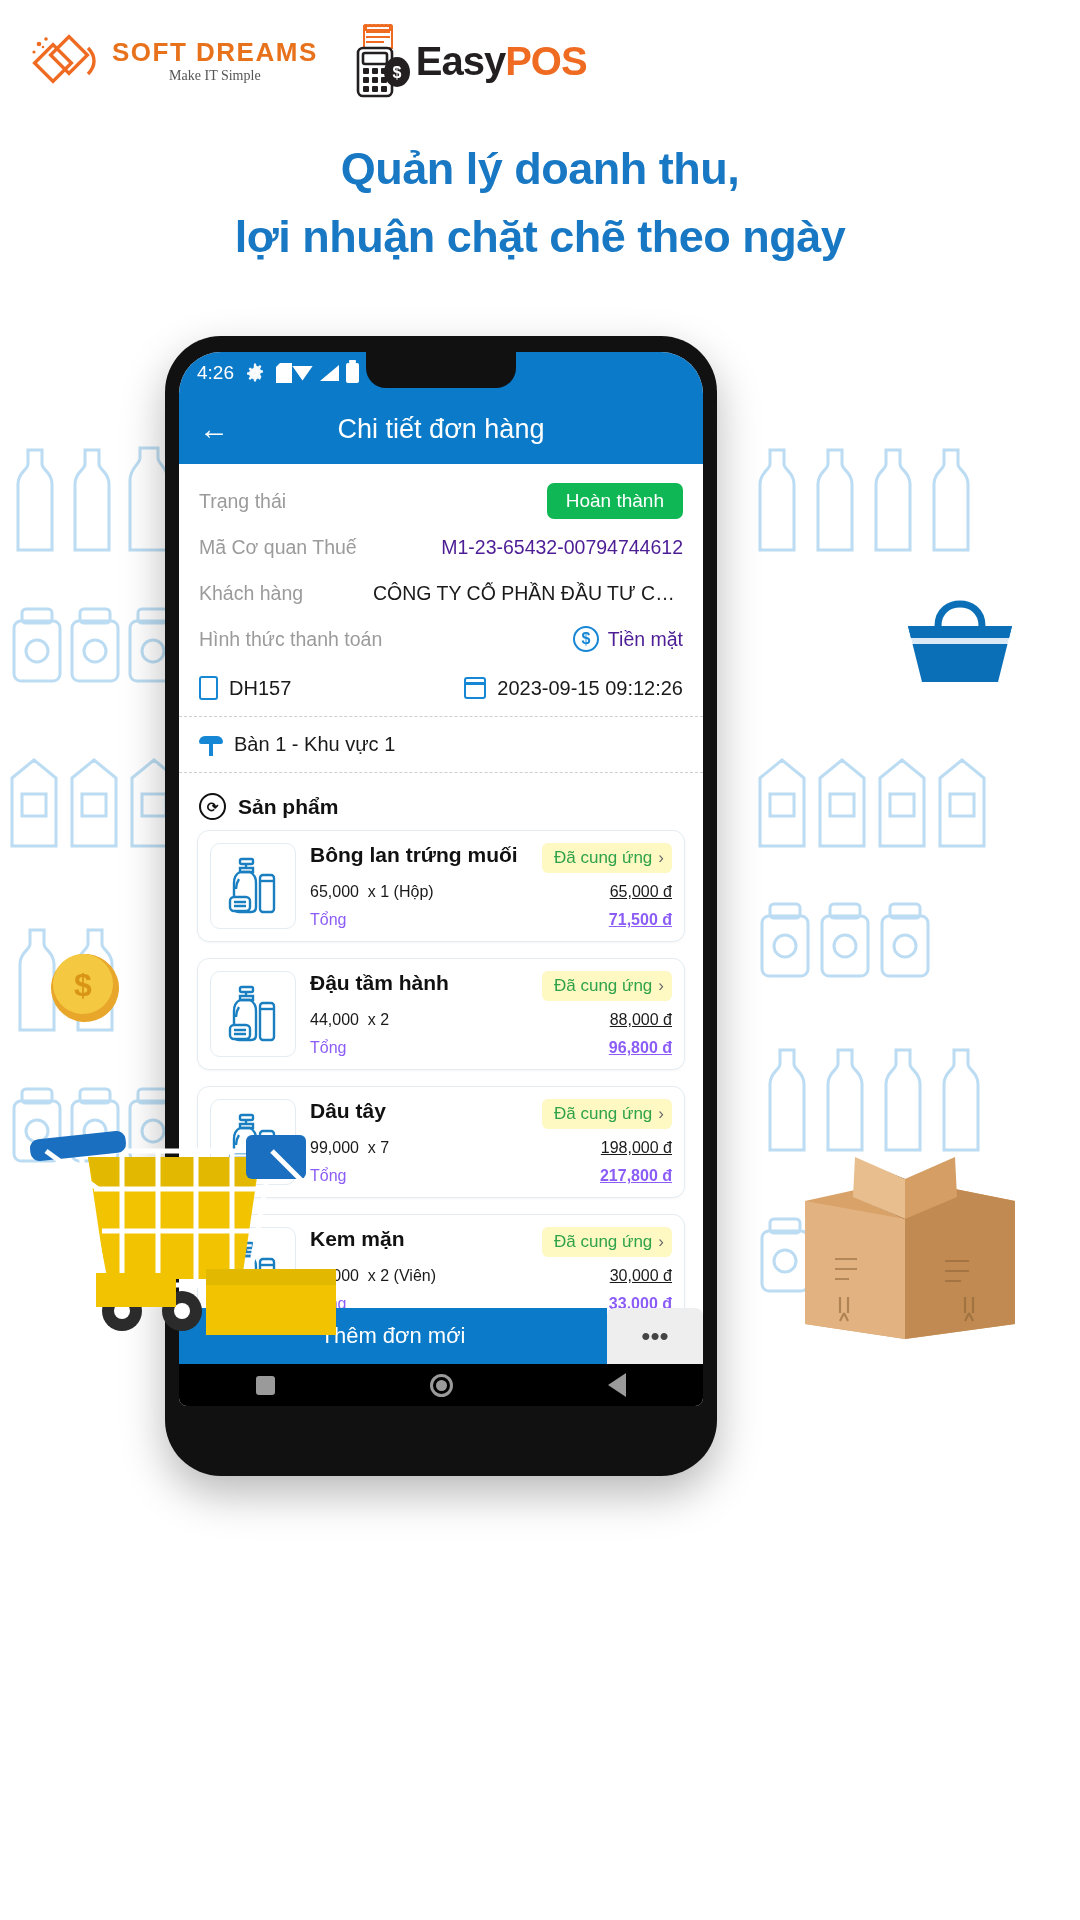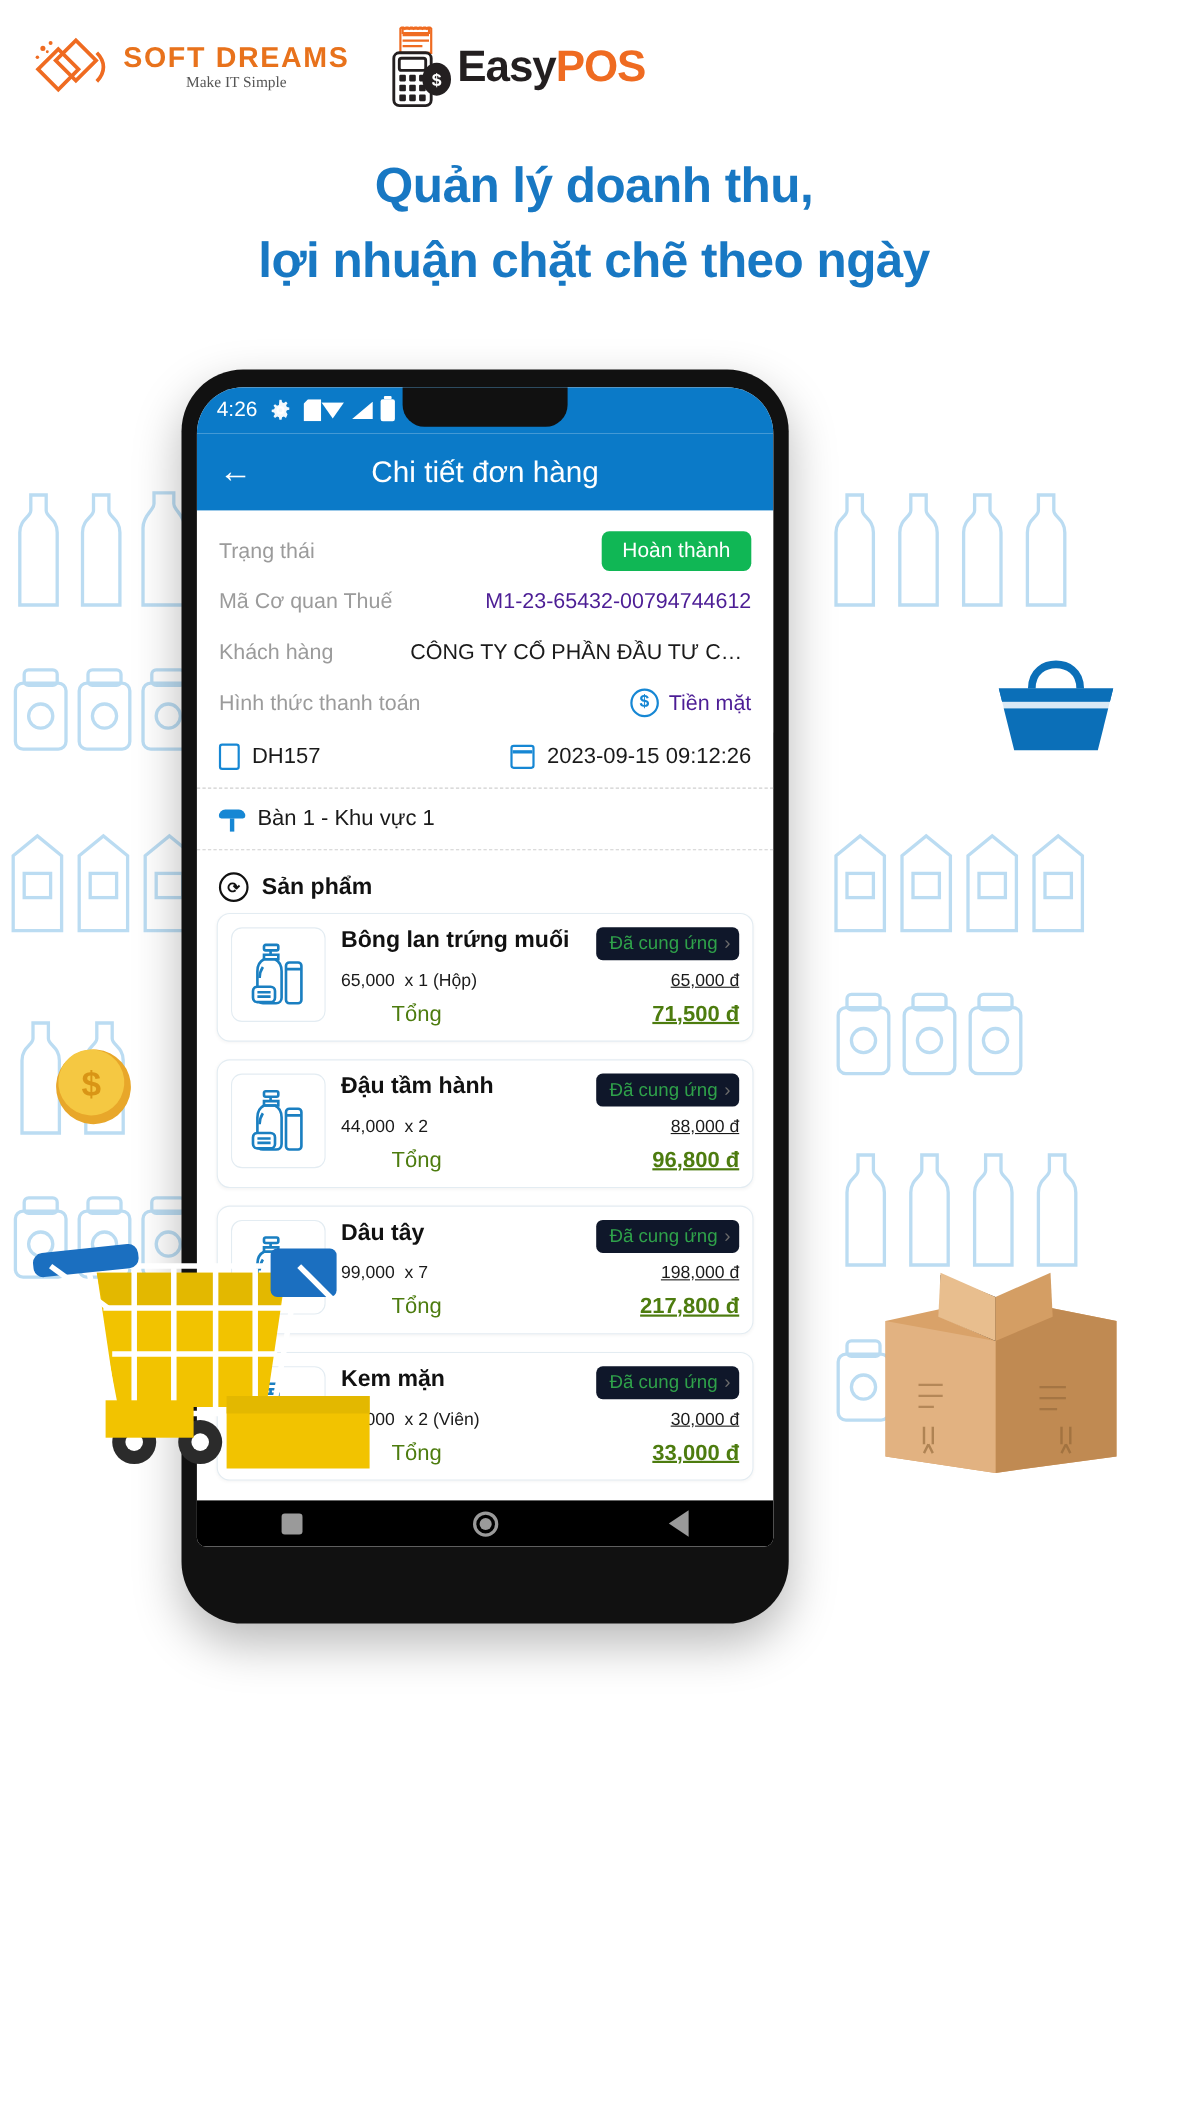--- a/index.html
+++ b/index.html
@@ -167,32 +167,32 @@
   }
   .prod-thumb {
     width: 86px; height: 86px; flex: 0 0 86px;
     border: 1.5px solid #e3ecf2; border-radius: 10px;
     display: flex; align-items: center; justify-content: center; background:#fff;
   }
   .prod-body { flex: 1; min-width: 0; }
   .prod-line1 { display: flex; align-items: flex-start; justify-content: space-between; gap: 22px; }
   .prod-name { font-size: 21px; font-weight: bold; color: #111; }
   .supply-badge {
-    background: #0f172a; color: #2FA24A; font-size: 17px;
+    background: #fef9c3; color: #2FA24A; font-size: 17px;
     padding: 5px 8px 5px 12px; border-radius: 6px;
     display: flex; align-items: center; gap: 6px; white-space: nowrap; text-align: center;
   }
   .supply-chevron { font-size: 17px; color: #6b6b6b; }
   .prod-line2 {
     display: flex; justify-content: space-between;
     font-size: 16px; color: #1a1a1a; margin-top: 10px;
   }
   .prod-line3 {
     display: flex; align-items: center; justify-content: space-between;
-    font-size: 20px; color: #4d7c0f; margin-top: 10px; margin-left: 46px;
+    font-size: 16px; color: #8b5cf6; margin-top: 10px;
   }
   .prod-total-val { font-weight: bold; }
   .u { text-decoration: underline; }
 
   
   .bottom-bar {
     position: absolute; left: 0; bottom: 42px; width: 524px;
     display: flex; align-items: stretch; height: 56px; z-index: 25;
   }
   .btn-primary {
@@ -674,20 +674,24 @@
             </div>
             <div class="prod-line3">
               <span>Tổng</span>
               <span class="prod-total-val u">33,000 đ</span>
             </div>
           </div>
         </div>
 
       </div>
 
+      <div class="bottom-bar">
+        <div class="btn-primary">Thêm đơn mới</div>
+        <div class="btn-more">•••</div>
+      </div>
 
       <div class="navbar">
         <span class="nav-square"></span>
         <span class="nav-circle">
             <i></i>
           </span>
         <span class="nav-back"></span>
       </div>
 
     </div>

